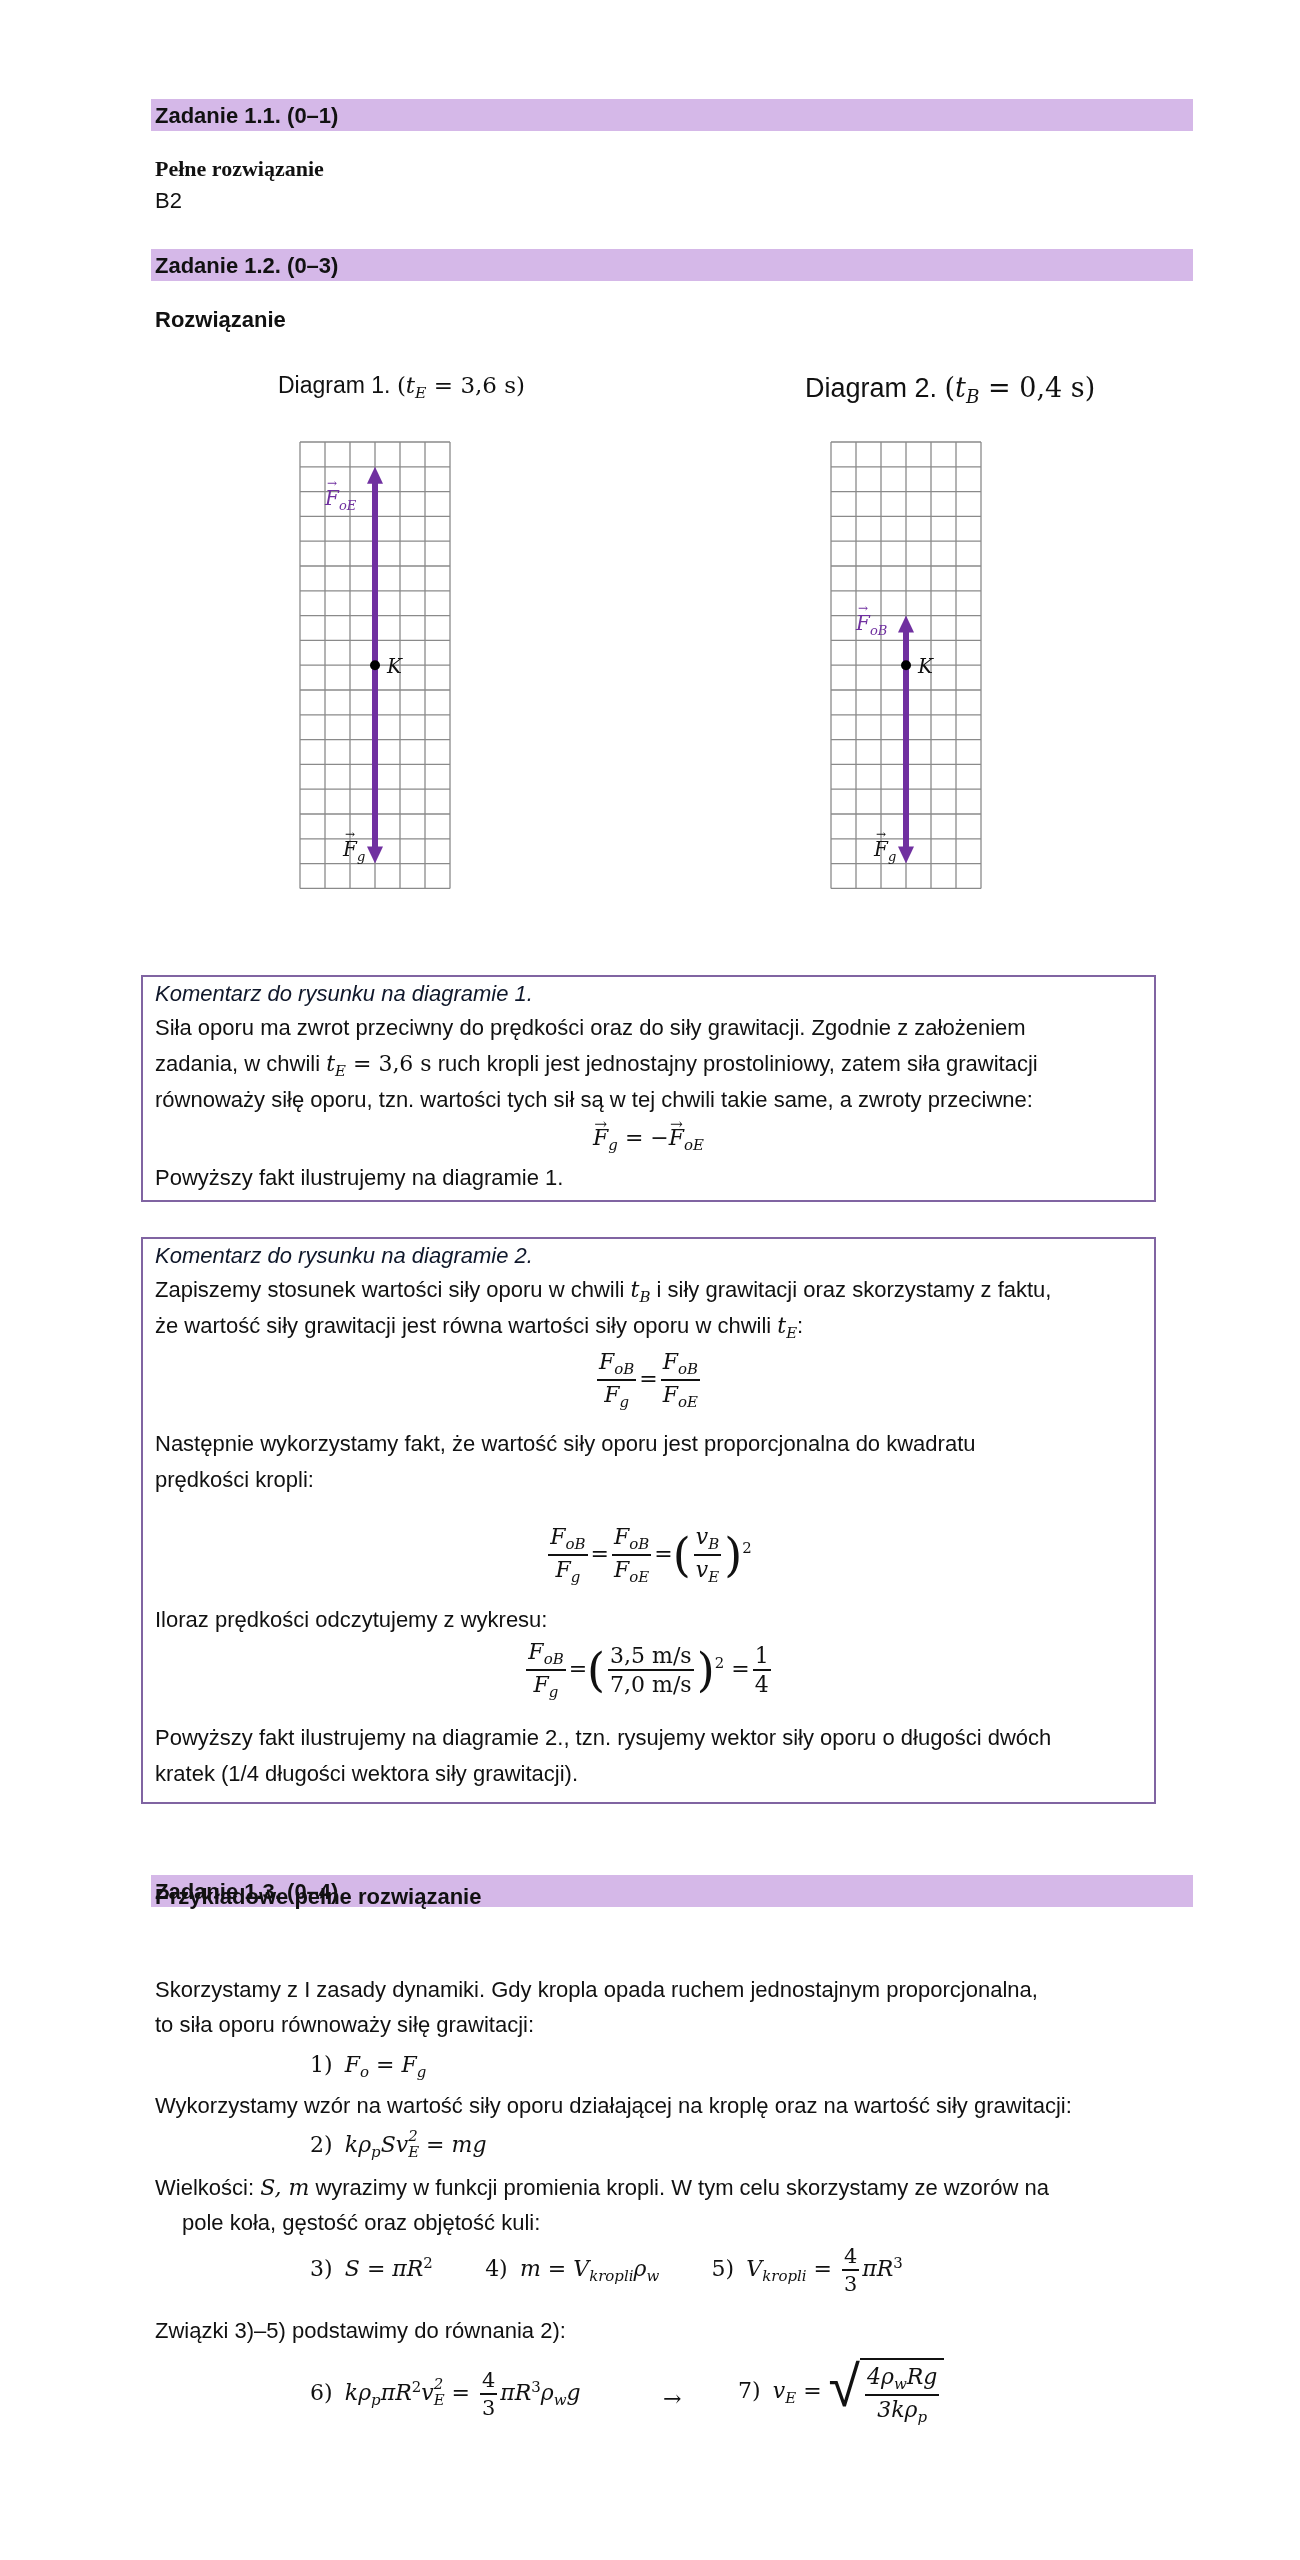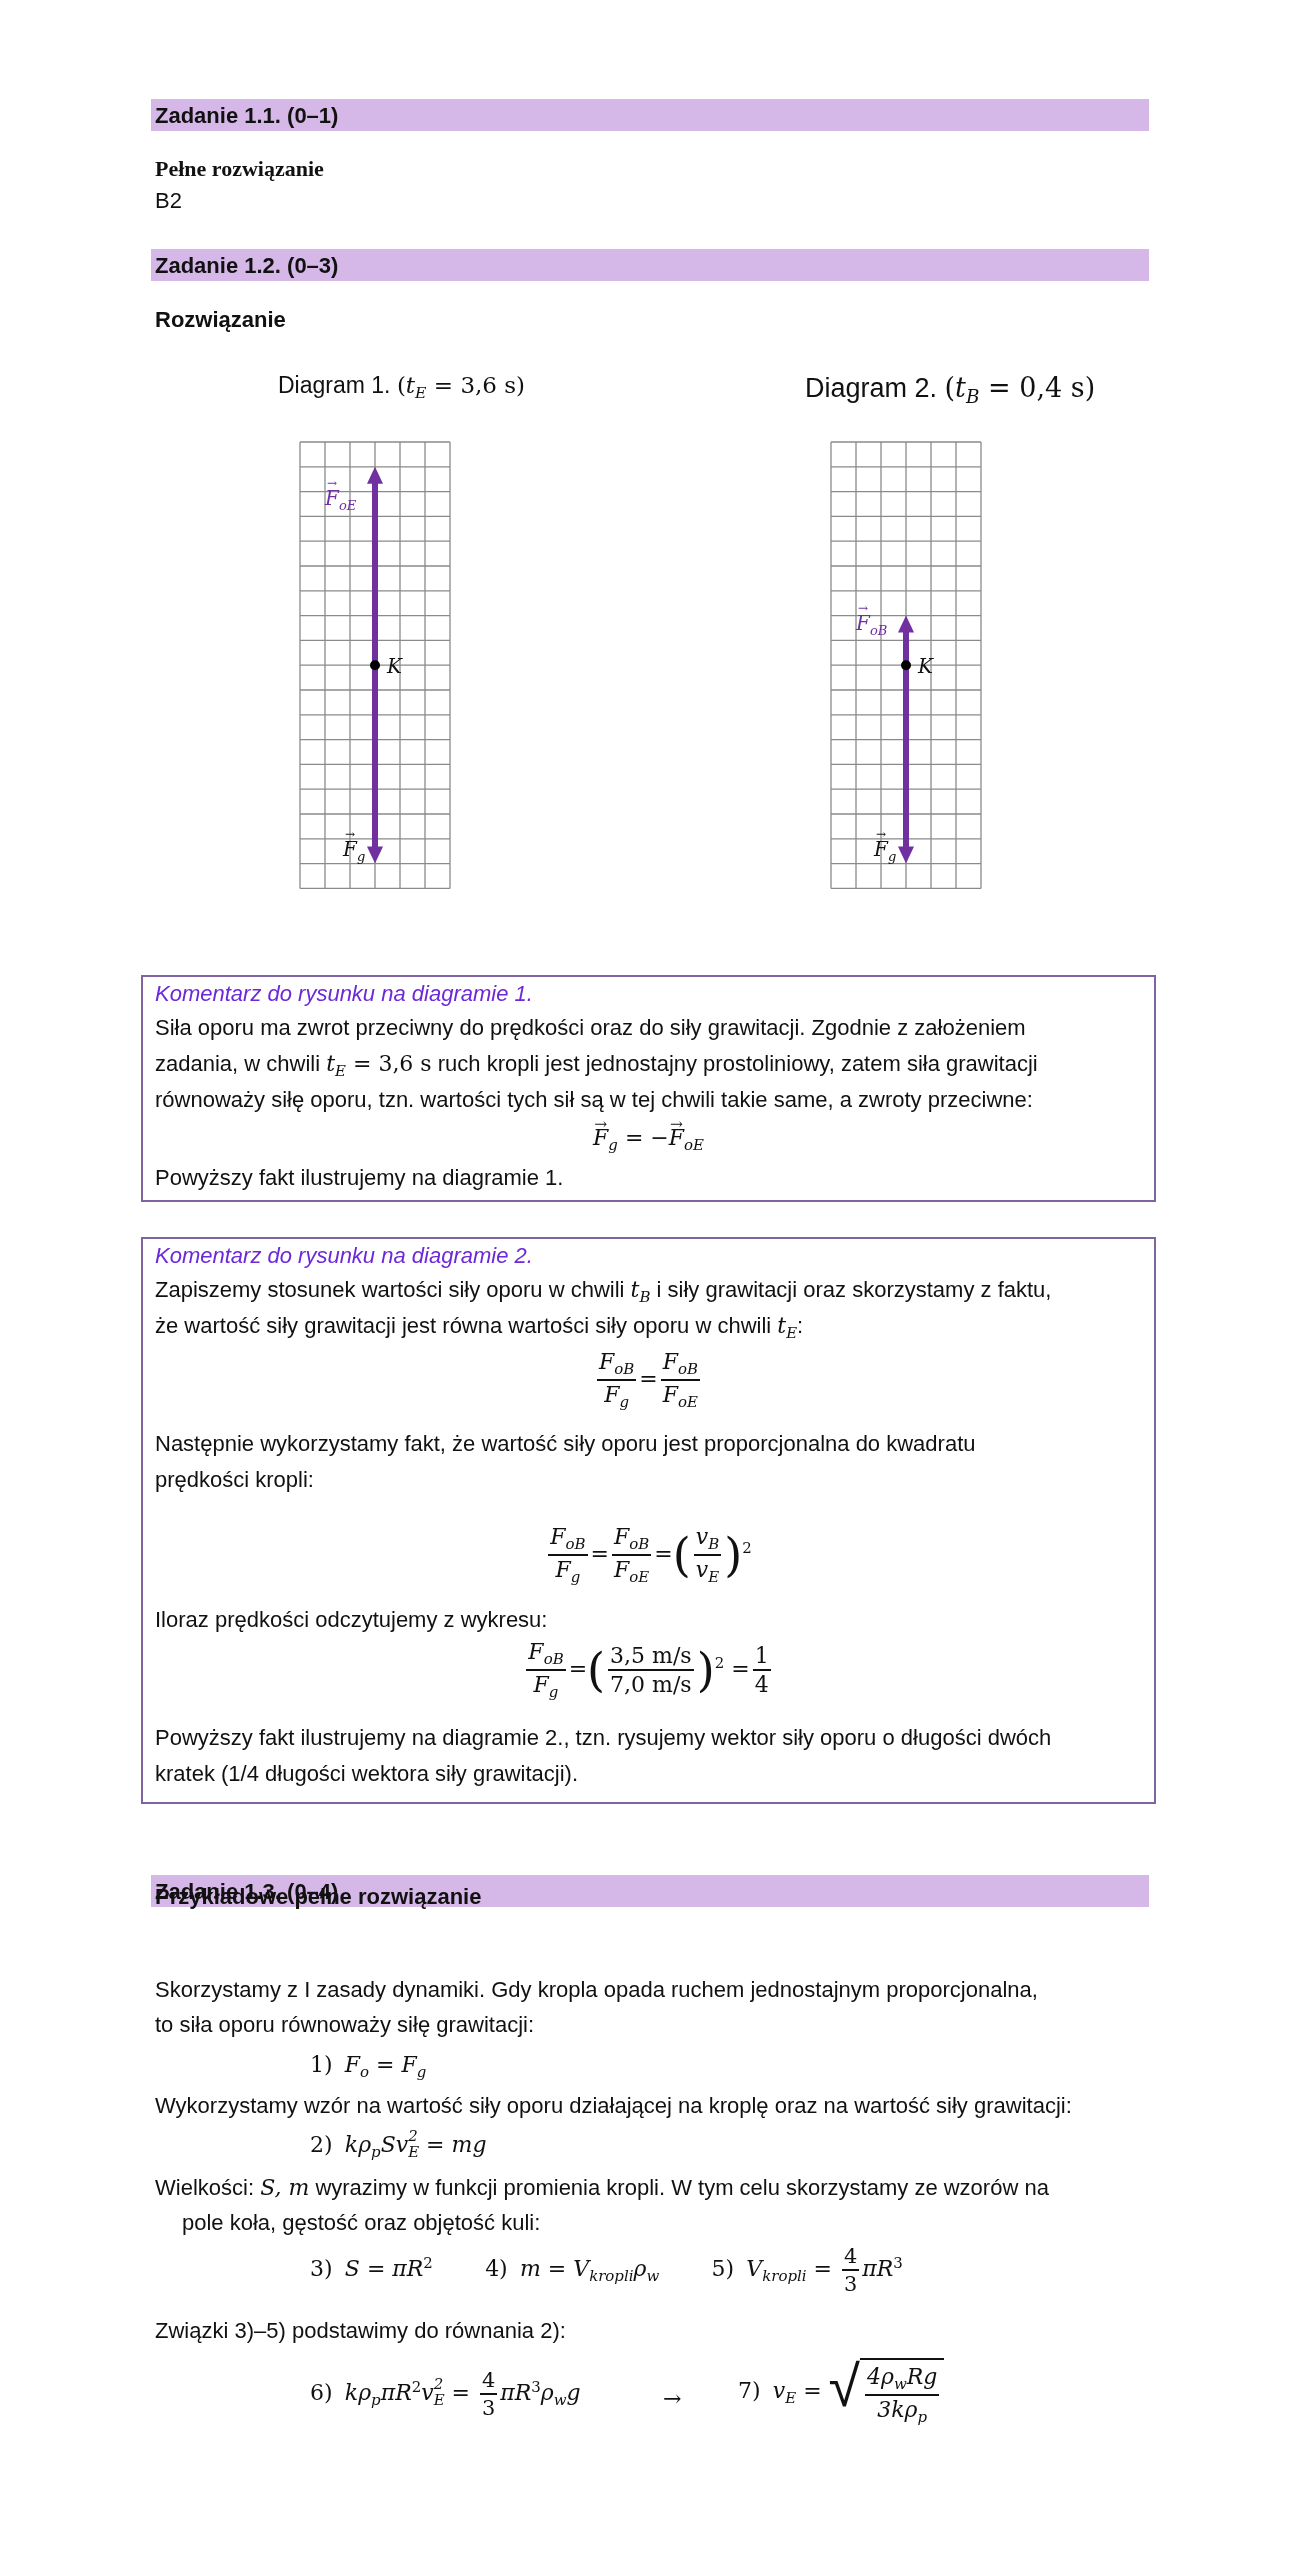--- a/index.html
+++ b/index.html
@@ -1,27 +1,27 @@
 <!DOCTYPE html>
 <html><head>
 <meta charset="utf-8">
 <style>
   html, body { margin:0; padding:0; background:#ffffff; }
   body { width:1300px; height:2560px; position:relative; overflow:hidden;
          font-family:"Liberation Sans", sans-serif; color:#111; font-size:22px; }
   .abs { position:absolute; white-space:nowrap; }
-  .bar { position:absolute; left:151px; width:998px; height:32px; background:#d5b8e8; }
+  .bar { position:absolute; left:151px; width:998px; height:32px; background:#d5b8e8;padding-left:44px; }
   .bar span { position:absolute; left:4px; top:4px; font-weight:bold; font-size:22px; color:#111; }
   .bold { font-weight:bold; }
   .m { font-family:"DejaVu Serif","Liberation Serif", serif; font-style:italic; }
   .mr { font-family:"DejaVu Serif","Liberation Serif", serif; font-style:normal; }
   .sub { font-size:0.68em; vertical-align:-0.35em; }
   .sup { font-size:0.68em; vertical-align:0.55em; }
   .box { position:absolute; left:141px; width:1015px; border:2px solid #8064a2; box-sizing:border-box; }
-  .ctitle { color:#6d28d9; font-style:italic;text-align:right; }
+  .ctitle { color:#0f172a; font-style:italic;text-align:right; }
   .line { position:absolute; left:12px; white-space:nowrap; }
   .center { position:absolute; left:0; right:0; text-align:center; white-space:nowrap; }
   .frac { display:inline-flex; flex-direction:column; align-items:center; vertical-align:middle; margin:0 3px; }
   .frac .num { border-bottom:2px solid #111; padding:0 2px 1px; line-height:1.15; }
   .frac .den { padding:1px 2px 0; line-height:1.15; }
   .paren { font-size:2.1em; font-family:"DejaVu Serif", serif; font-weight:100; vertical-align:middle; line-height:1; }
   .vec { position:relative; display:inline-block; }
   .vec::before { content:"\2192"; position:absolute; top:-0.62em; left:0.08em; font-size:0.7em; font-style:normal; }
   .sqrt { display:inline-flex; align-items:stretch; vertical-align:middle; }
   .sqrt .rad { font-size:2.6em; line-height:1; font-style:normal; font-family:"DejaVu Sans", sans-serif; font-weight:100; }

